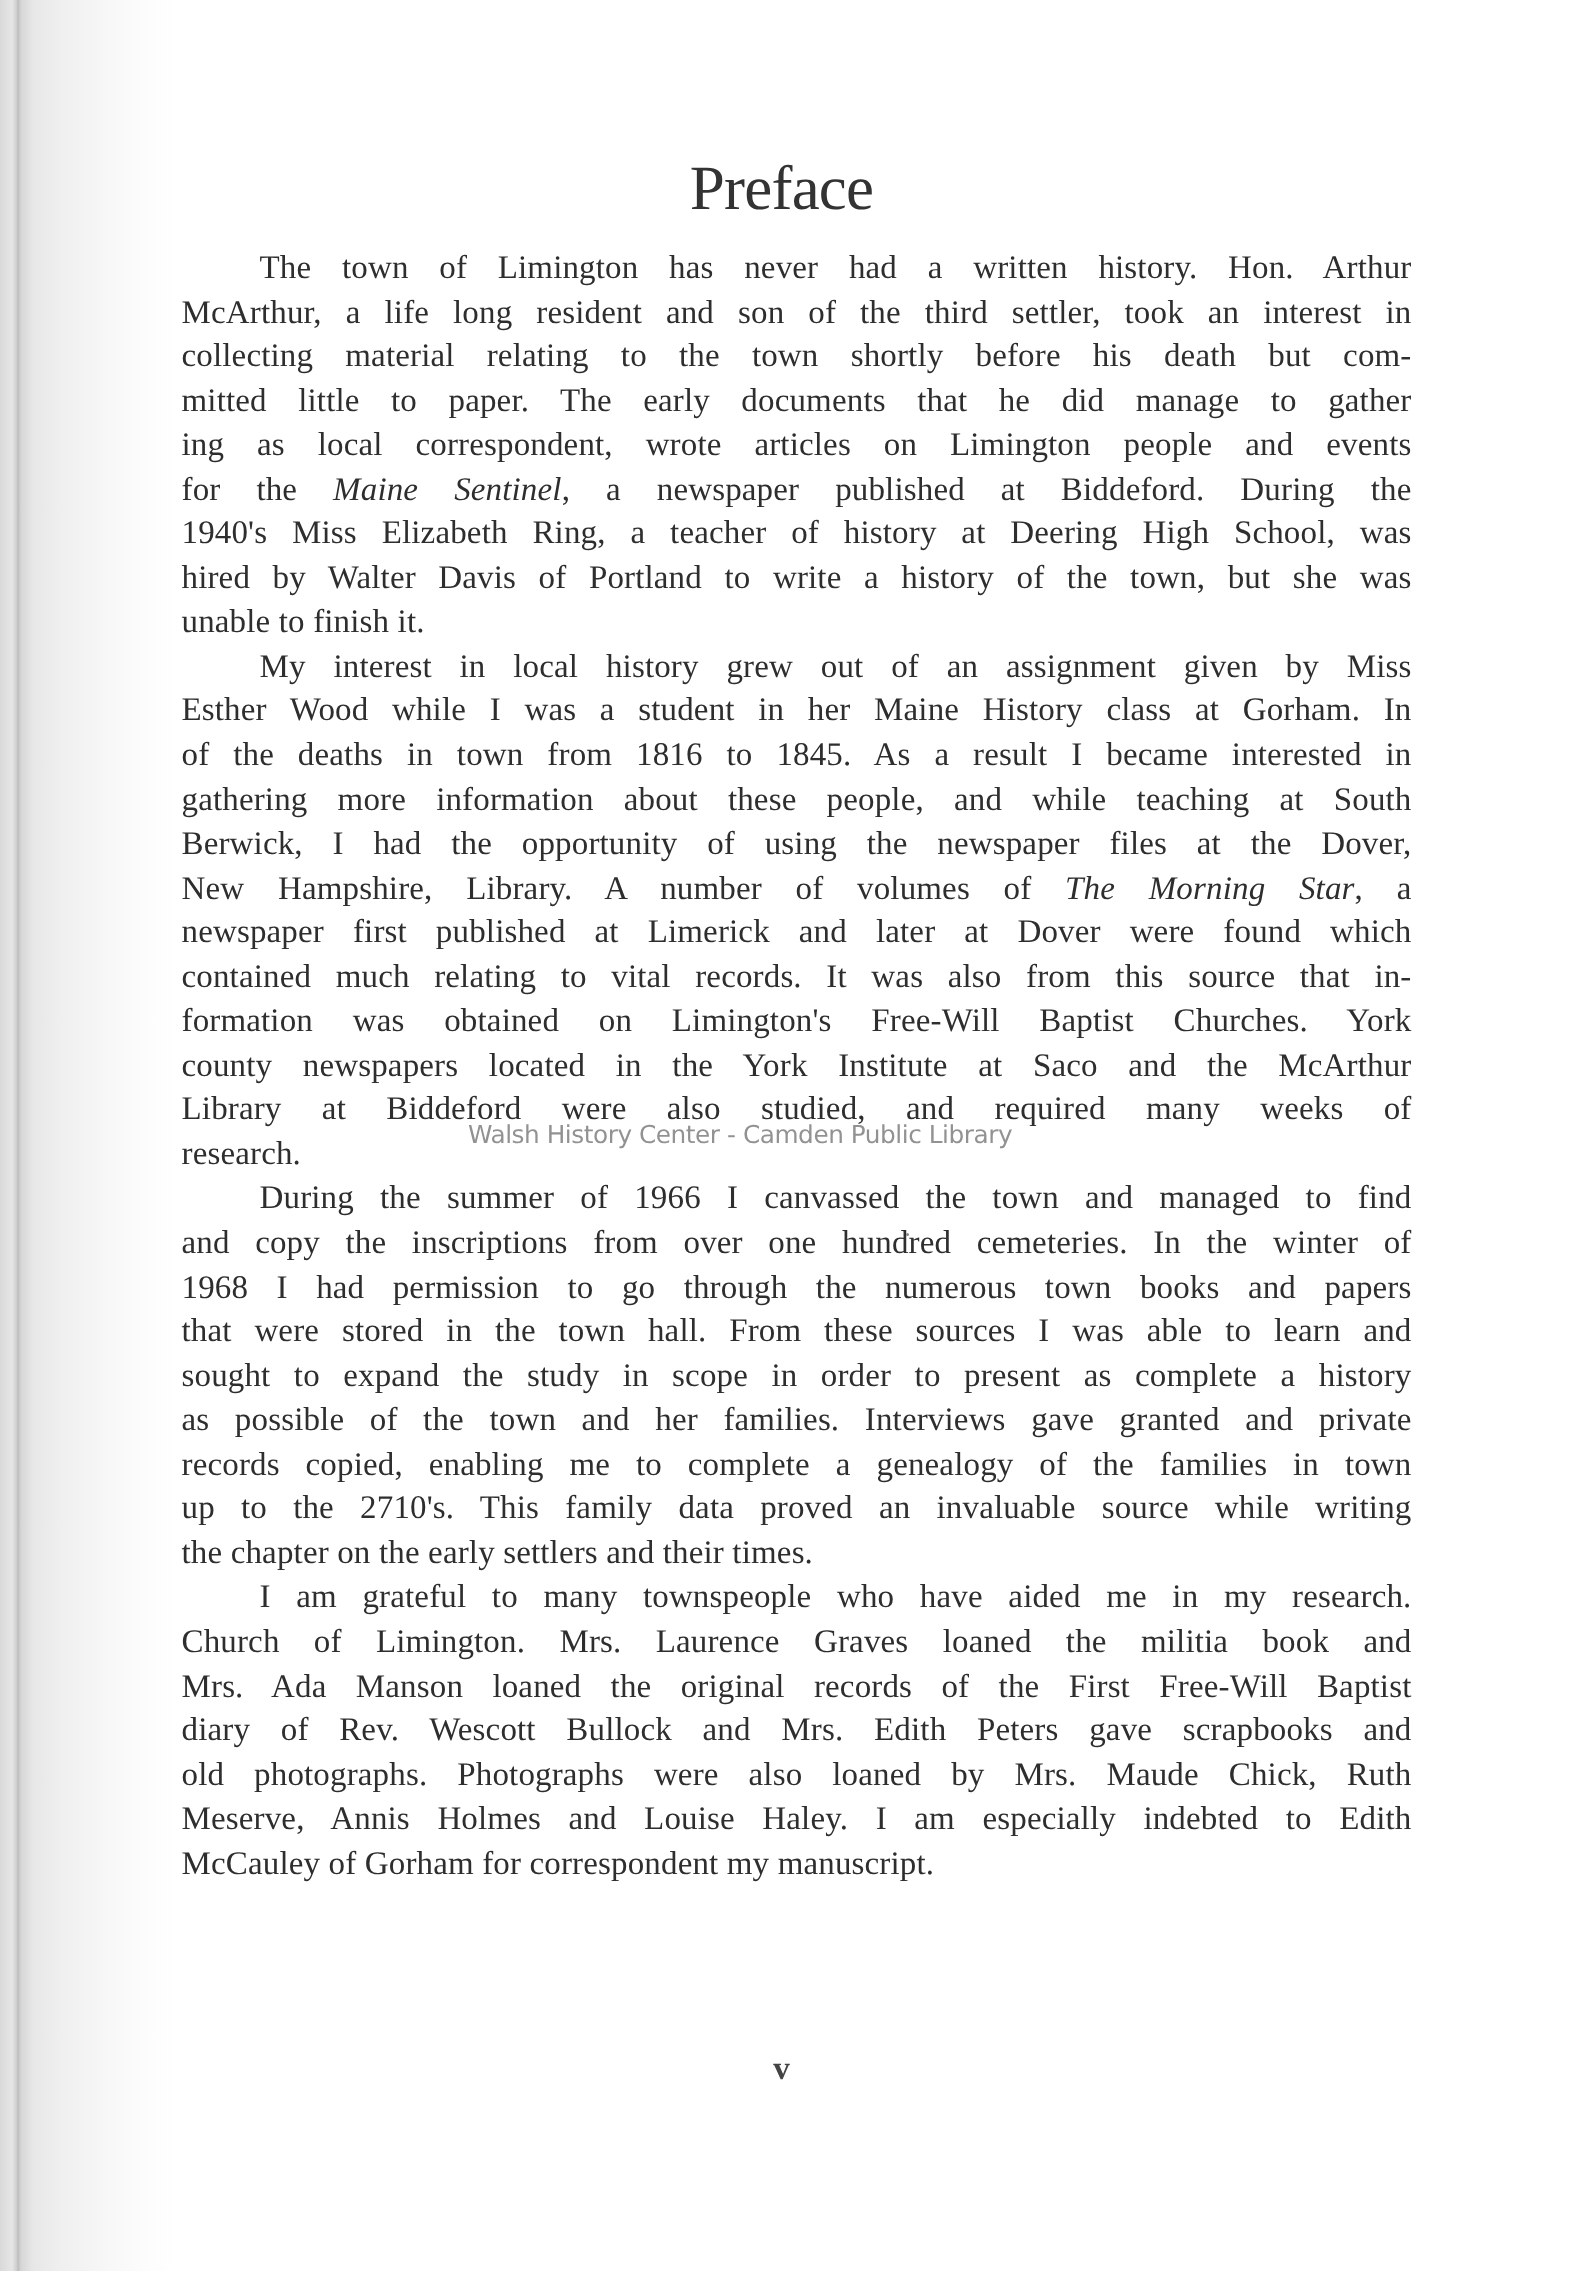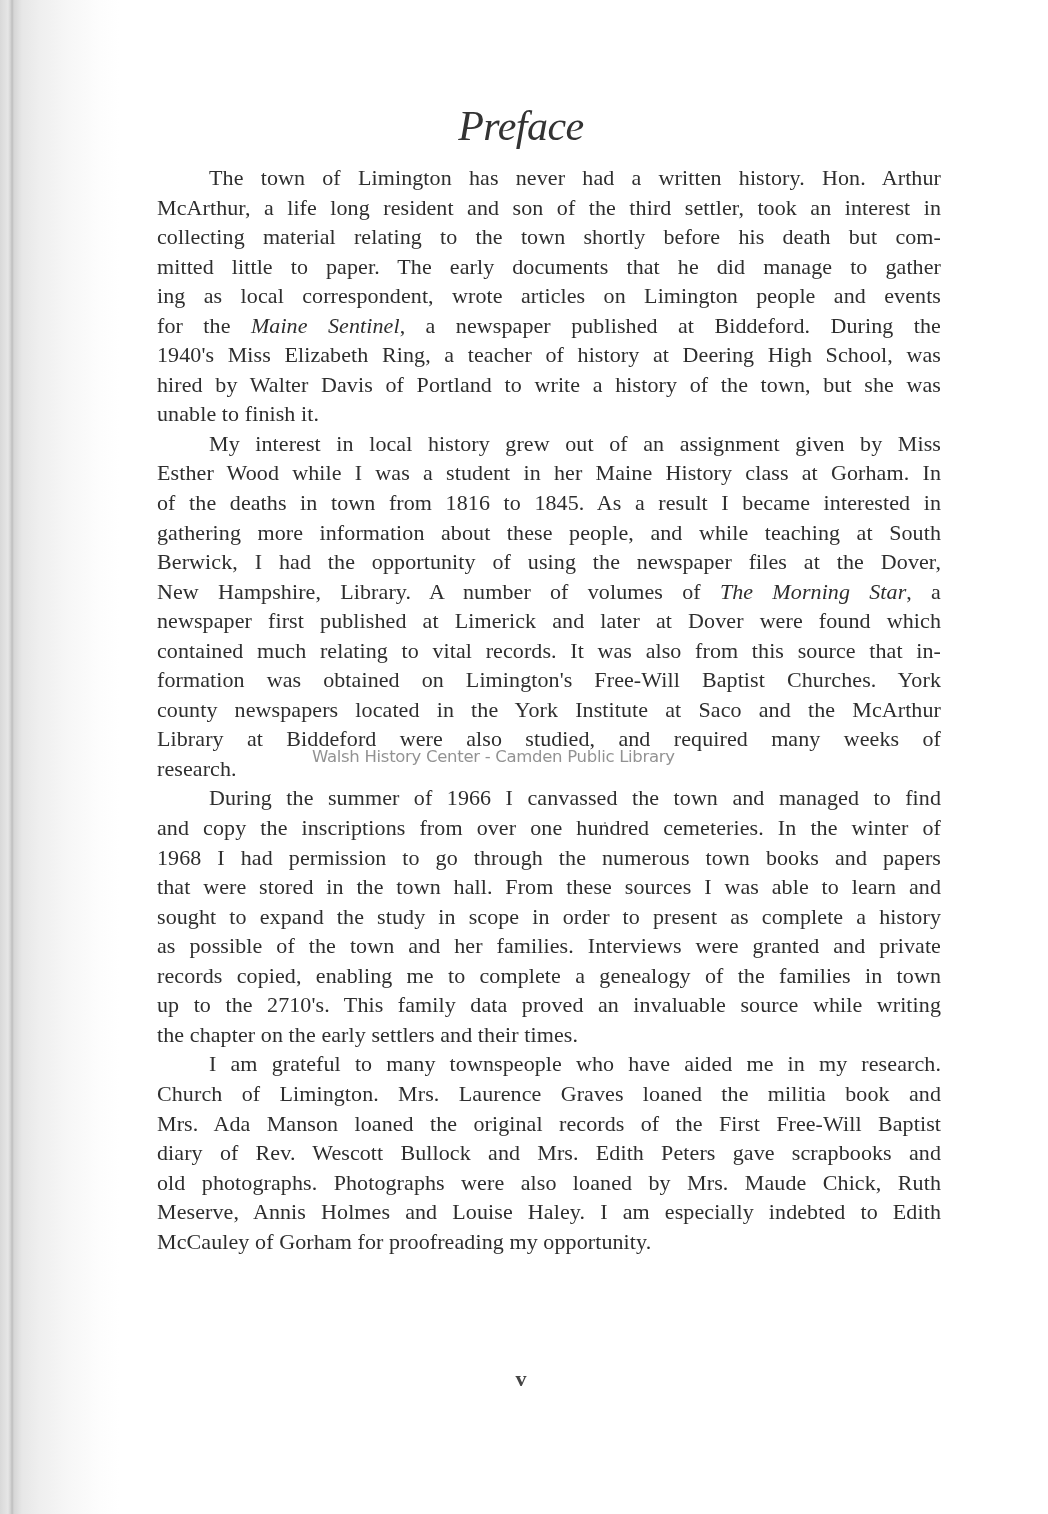--- a/index.html
+++ b/index.html
@@ -33,38 +33,36 @@
   .title {
     position: absolute;
     top: 100px;
     left: 0;
     width: 800px;
     text-align: center;
     font-size: 42px;
     line-height: 52px;
     color: #333;
     letter-spacing: -0.5px;
-    font-style: italic;
   }
   .body {
     position: absolute;
     top: 163px;
     left: 0;
     width: 820px;
   }
   .line {
     display: block;
     height: 29.55px;
     line-height: 29.55px;
     font-size: 22px;
     white-space: nowrap;
     text-align: justify;
     text-align-last: justify;
     letter-spacing: 0.1px;
-    margin-left: 36px;
   }
   .line.last {
     text-align-last: left;
   }
   .line.indent {
     padding-left: 52px;
   }
   em { }
   .page-number {
     position: absolute;
@@ -127,33 +125,33 @@
         <span class="line">county newspapers located in the York Institute at Saco and the McArthur</span>
         <span class="line">Library at Biddeford were also studied, and required many weeks of</span>
         <span class="line last">research.</span>
       </div>
       <div>
         <span class="line indent">During the summer of 1966 I canvassed the town and managed to find</span>
         <span class="line">and copy the inscriptions from over one hundred cemeteries. In the winter of</span>
         <span class="line">1968 I had permission to go through the numerous town books and papers</span>
         <span class="line">that were stored in the town hall. From these sources I was able to learn and</span>
         <span class="line">sought to expand the study in scope in order to present as complete a history</span>
-        <span class="line">as possible of the town and her families. Interviews were granted and private</span>
+        <span class="line">as possible of the town and her families. Interviews gave granted and private</span>
         <span class="line">records copied, enabling me to complete a genealogy of the families in town</span>
         <span class="line">up to the 2710's. This family data proved an invaluable source while writing</span>
         <span class="line last">the chapter on the early settlers and their times.</span>
       </div>
       <div>
         <span class="line indent">I am grateful to many townspeople who have aided me in my research.</span>
         <span class="line">Church of Limington. Mrs. Laurence Graves loaned the militia book and</span>
         <span class="line">Mrs. Ada Manson loaned the original records of the First Free-Will Baptist</span>
         <span class="line">diary of Rev. Wescott Bullock and Mrs. Edith Peters gave scrapbooks and</span>
         <span class="line">old photographs. Photographs were also loaned by Mrs. Maude Chick, Ruth</span>
         <span class="line">Meserve, Annis Holmes and Louise Haley. I am especially indebted to Edith</span>
-        <span class="line last">McCauley of Gorham for proofreading my opportunity.</span>
+        <span class="line last">McCauley of Gorham for correspondent my manuscript.</span>
       </div>
     </div>
 
   <div class="page-number">v</div>
 </div>
 
 <div class="watermark">Walsh History Center - Camden Public Library</div>
 
 <div class="dot" style="left:604px;top:822px;"></div>
 

